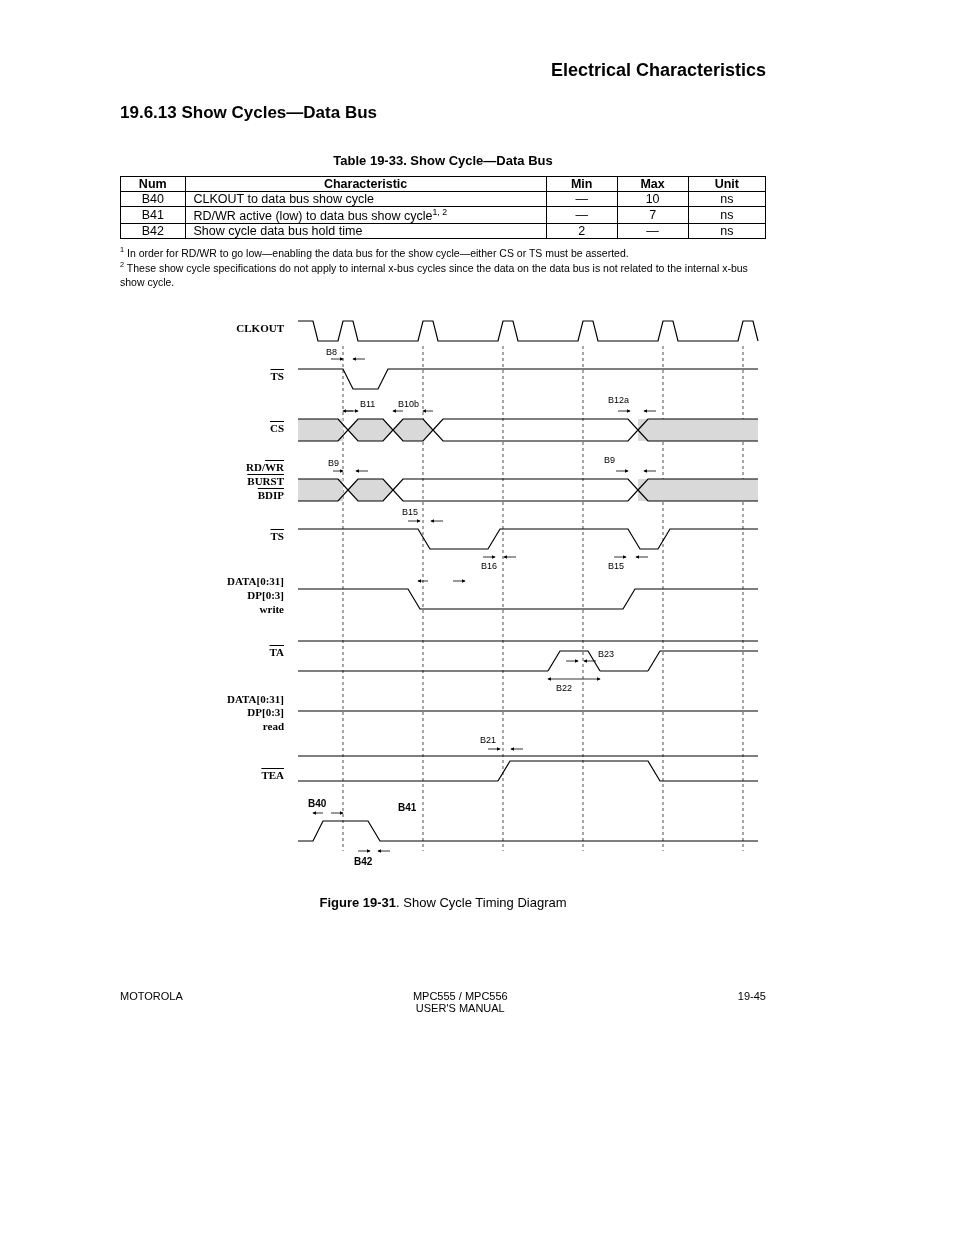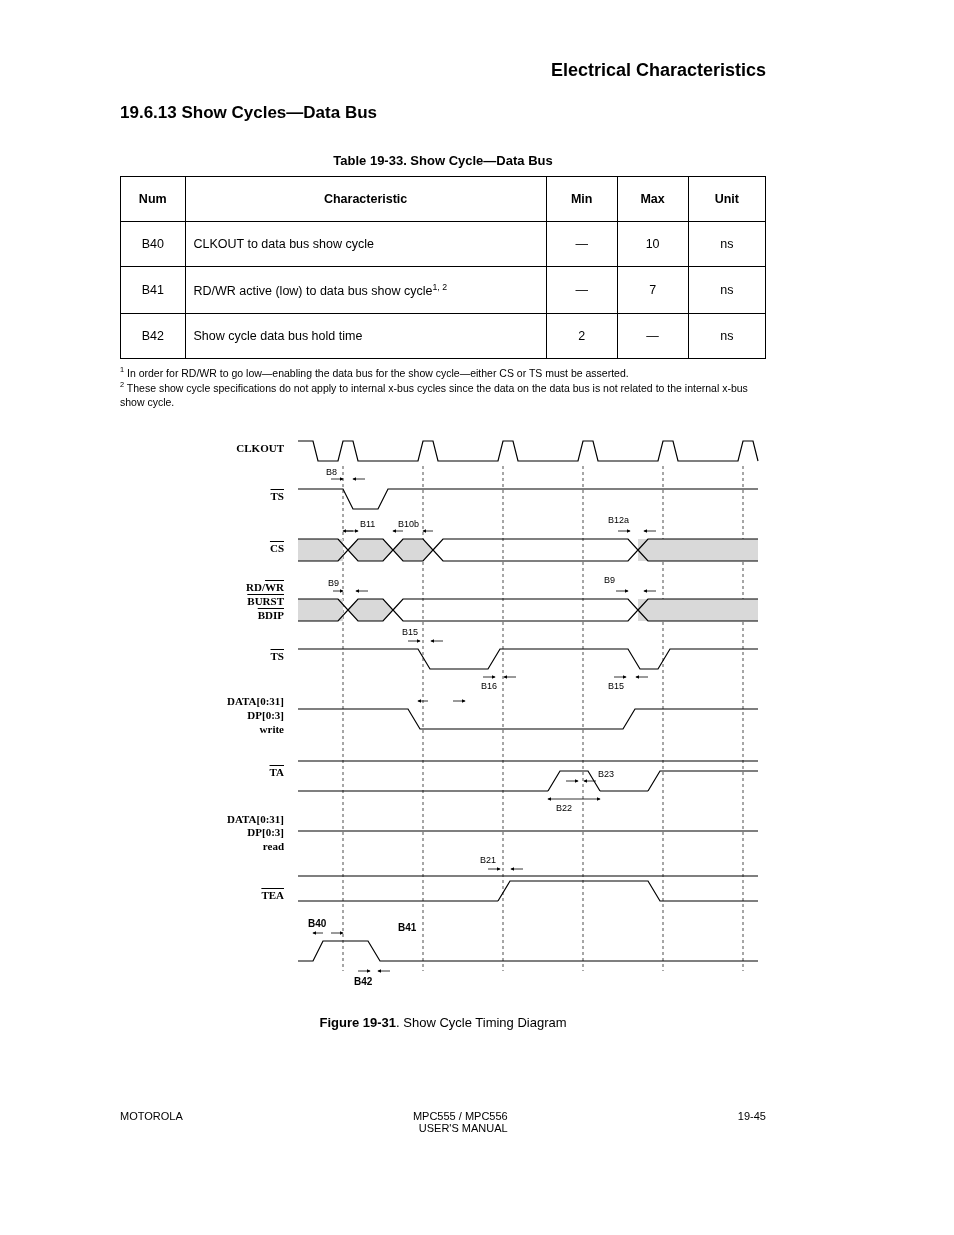--- a/index.html
+++ b/index.html
@@ -34,21 +34,21 @@
     margin-bottom: 8px;
   }
   table {
     border-collapse: collapse;
     width: 100%;
     font-size: 12.5px;
     margin: 0 auto;
   }
   th, td {
     border: 1px solid #000;
-    padding: 15px 8px;
+    padding: 0 8px;
     text-align: left;
     vertical-align: middle;
   }
   th {
     text-align: center;
     font-weight: bold;
   }
   td.center, th { text-align: center; }
   td.col-min, td.col-max, td.col-unit { text-align: center; }
   .diagram-wrap {
@@ -278,17 +278,17 @@
       <text x="100" y="500" class="bold">B41</text>
     </svg>
   </div>
 
   <div class="caption" style="margin-top:24px">
     <span>Figure 19-31</span><span style="font-weight:normal">. Show Cycle Timing Diagram</span>
   </div>
 
   <div class="footer">
     <div>MOTOROLA</div>
-    <div style="text-align:right;white-space:pre">MPC555 / MPC556
+    <div style="text-align:center;white-space:pre">MPC555 / MPC556
 USER'S MANUAL</div>
     <div>19-45</div>
   </div>
 </div>
 
 </body></html>

